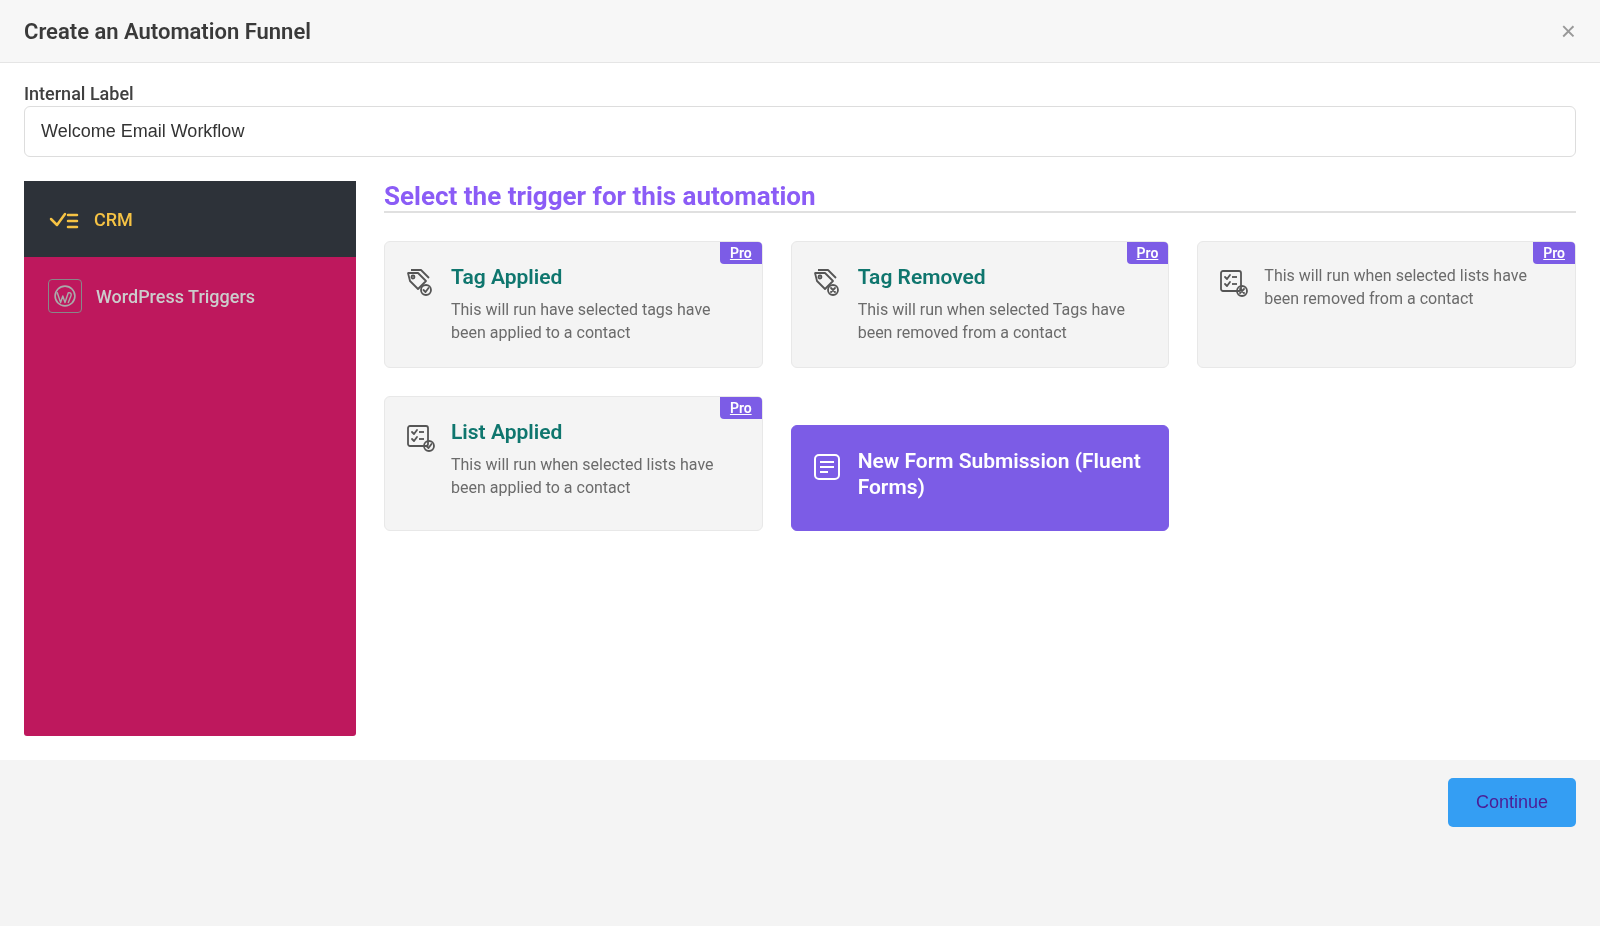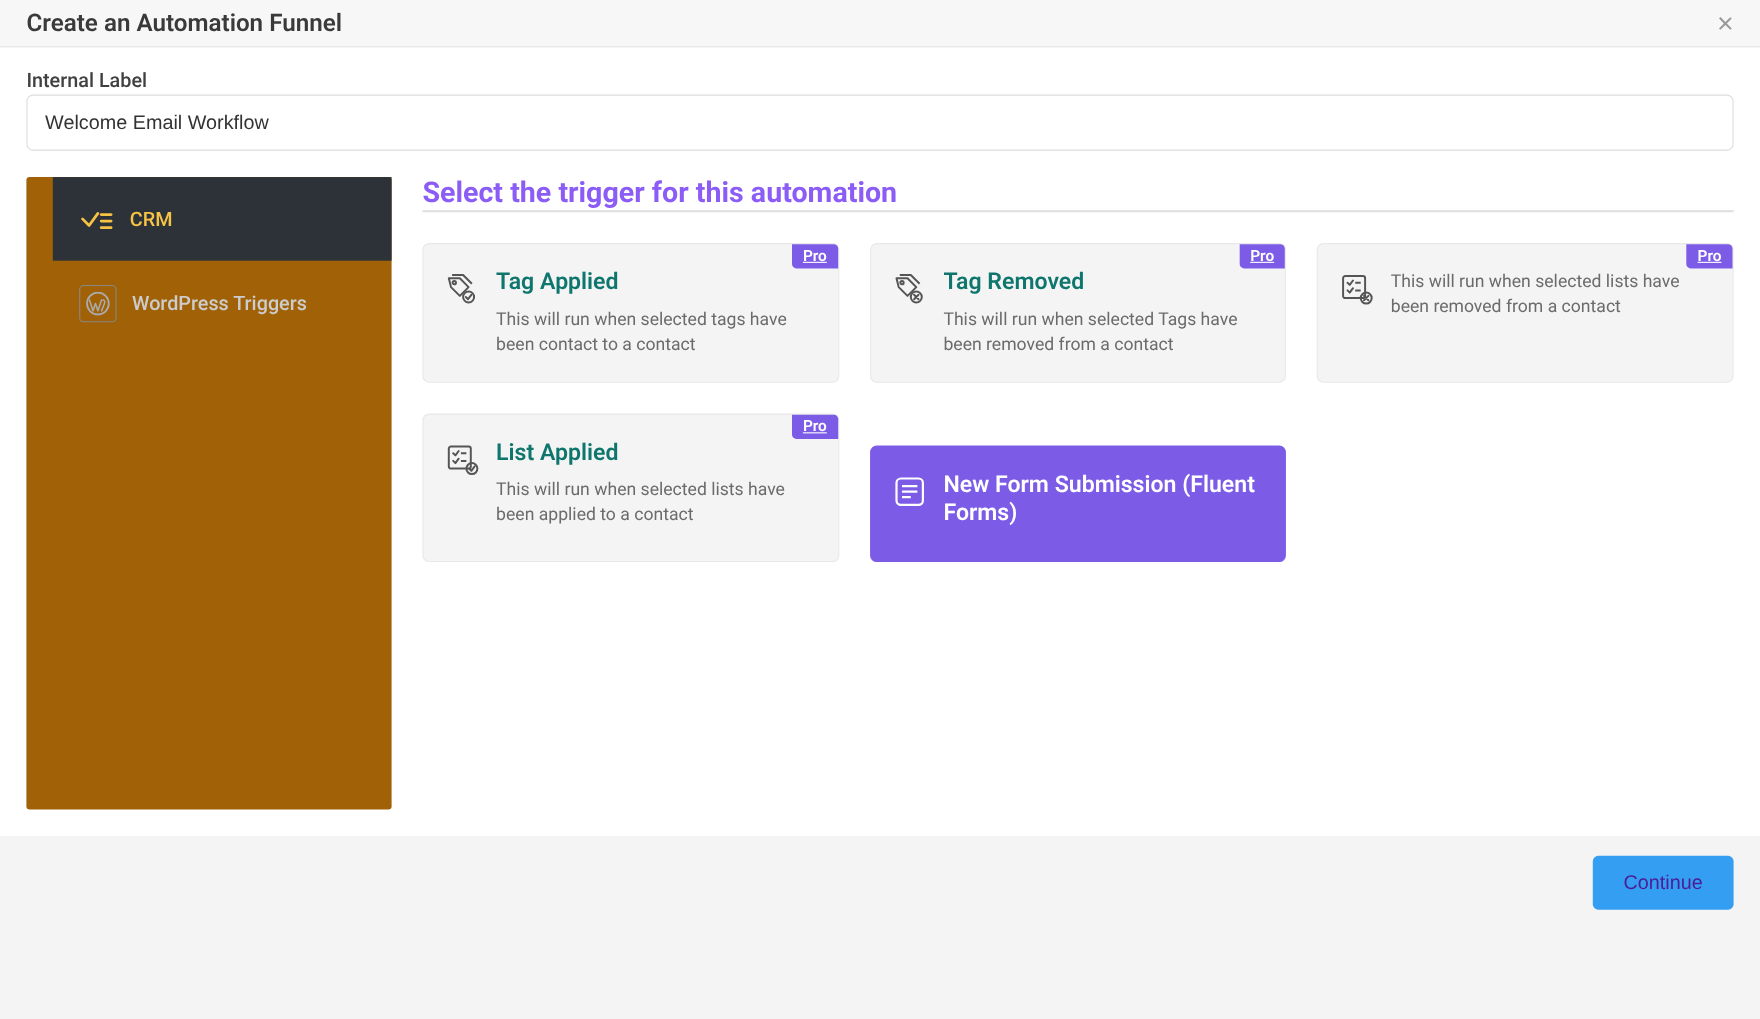--- a/index.html
+++ b/index.html
@@ -16,21 +16,21 @@
       background: #fff;
       width: 100%;
       min-height: 760px;
       display: flex;
       flex-direction: column;
     }
     .modal-header {
       display: flex;
       justify-content: space-between;
       align-items: center;
-      padding: 8px 24px;
+      padding: 18px 24px;
       border-bottom: 1px solid #e5e5e5;
       background: #f7f7f7;
     }
     .modal-title {
       font-size: 22px;
       font-weight: 600;
       color: #3a3a3a;
     }
     .close-btn {
       background: none;
@@ -61,25 +61,24 @@
       color: #333;
     }
     .main-content {
       display: flex;
       padding: 8px 24px 24px;
       gap: 28px;
       flex: 1;
     }
     .sidebar {
       width: 332px;
-      background: #a16207;
+      background: #be185d;
       border-radius: 3px;
       min-height: 540px;
       flex-shrink: 0;
-      padding-left: 24px;
     }
     .sidebar-item {
       display: flex;
       align-items: center;
       gap: 14px;
       padding: 22px 24px;
       cursor: pointer;
       color: #ccc;
     }
     .sidebar-item.active {
@@ -247,21 +246,21 @@
             <svg width="32" height="32" viewBox="0 0 32 32" fill="none" stroke="#555" stroke-width="1.8">
               <path d="M4 7 L14 7 L22 15 L14 23 L6 15 Z" stroke-linejoin="round"></path>
               <circle cx="9" cy="11" r="1.5"></circle>
               <path d="M7 4 L17 4 L25 12" stroke-linejoin="round"></path>
               <circle cx="22" cy="24" r="5"></circle>
               <path d="M19.5 24 L21.5 26 L24.5 22" stroke-linecap="round" stroke-linejoin="round"></path>
             </svg>
           </span>
           <div class="trigger-body">
             <div class="trigger-title">Tag Applied</div>
-            <div class="trigger-desc">This will run when selected tags have been contact to a contact</div>
+            <div class="trigger-desc">This will run have selected tags have been applied to a contact</div>
           </div>
         </div>
 
         <div class="trigger-card">
           <span class="pro-badge">Pro</span>
           <span class="trigger-icon">
             <svg width="32" height="32" viewBox="0 0 32 32" fill="none" stroke="#555" stroke-width="1.8">
               <path d="M4 7 L14 7 L22 15 L14 23 L6 15 Z" stroke-linejoin="round"></path>
               <circle cx="9" cy="11" r="1.5"></circle>
               <path d="M7 4 L17 4 L25 12" stroke-linejoin="round"></path>

